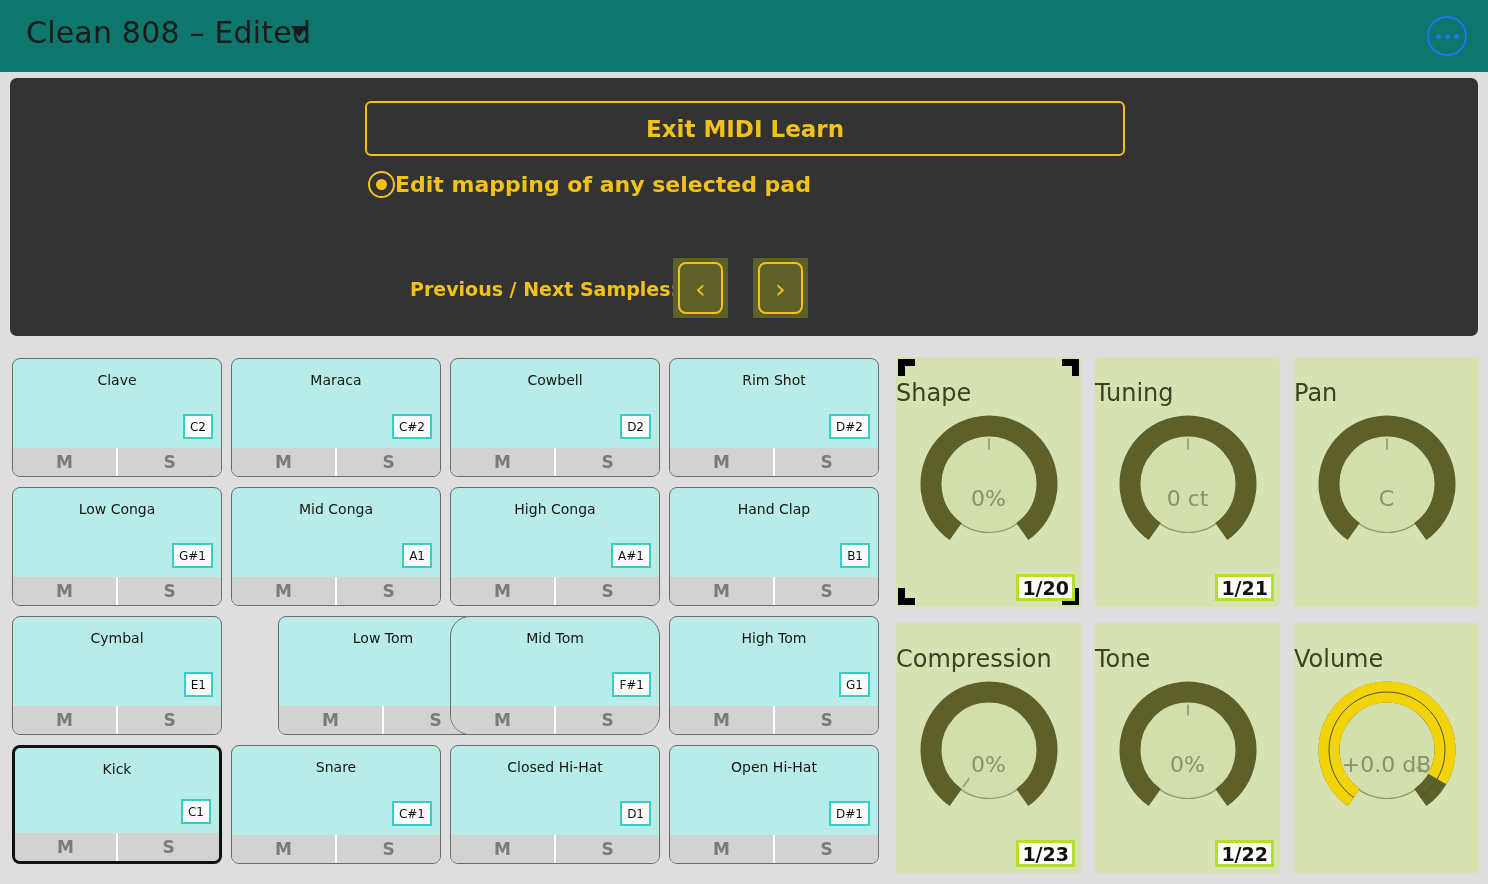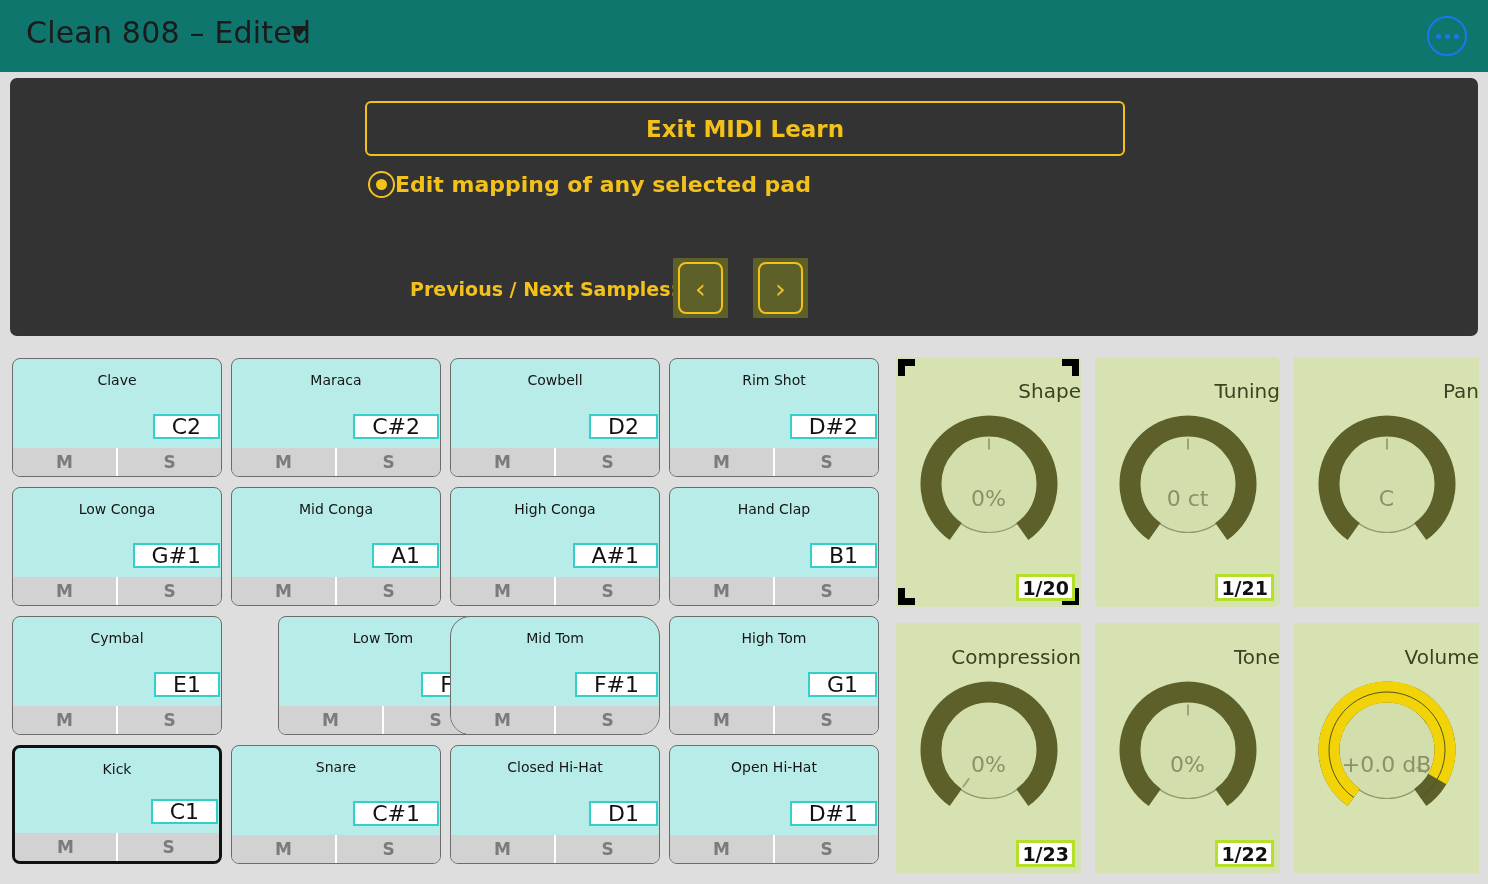--- a/index.html
+++ b/index.html
@@ -105,47 +105,46 @@
     border: 1.5px solid #6c6c6c; border-radius: 8px;
     overflow: hidden;
   }
   .pad.selected { border: 3px solid #111111; }
   .pad-name {
     position: absolute; left: 0; right: 0; top: 13px;
     text-align: center; font-size: 14px; color: #151515;
     white-space: nowrap;
   }
   .pad-note {
-    position: absolute; right: 1px; bottom: 37px;
+    position: absolute; right: 8px; bottom: 37px;
     border: 2px solid #35cfc9; background: #ffffff;
-    color: #111111; font-size: 22px;
-    padding: 0 17px; line-height: 22px; height: 25px;
+    color: #111111; font-size: 12px;
+    padding: 0 5px; line-height: 22px; height: 25px;
   }
   .pad-footer {
     position: absolute; left: 0; right: 0; bottom: 0; height: 28px;
     background: #d2d2d2; display: flex;
   }
   .pad-footer .ms {
     flex: 1; display: flex; align-items: center; justify-content: center;
     font-size: 17px; font-weight: bold; color: #7b7b7b;
   }
   .pad-footer .ms.s { border-left: 2px solid #ffffff; }
 
   
   #knob-area { position: absolute; left: 896px; top: 357px; }
   .knob-cell {
     position: absolute;
     width: 185px; height: 250px;
     background: #d7e2b3;
   }
   .knob-title {
     position: absolute; left: 0; right: 0; top: 22px;
-    text-align: right; font-size: 20px; color: #3a4220;
-    white-space: nowrap;
-    padding-left: 24px;
+    text-align: left; font-size: 24px; color: #3a4220;
+    white-space: nowrap;
   }
   .knob-svg { position: absolute; left: 50%; top: 52px; transform: translateX(-50%); }
   .knob-value {
     position: absolute; left: 0; right: 0; top: 129px;
     text-align: center; font-size: 22px; color: #8b9168;
     white-space: nowrap;
   }
   .cc-badge {
     position: absolute; right: 6px; bottom: 6px;
     border: 3px solid #b5e02a; background: #ffffff;

